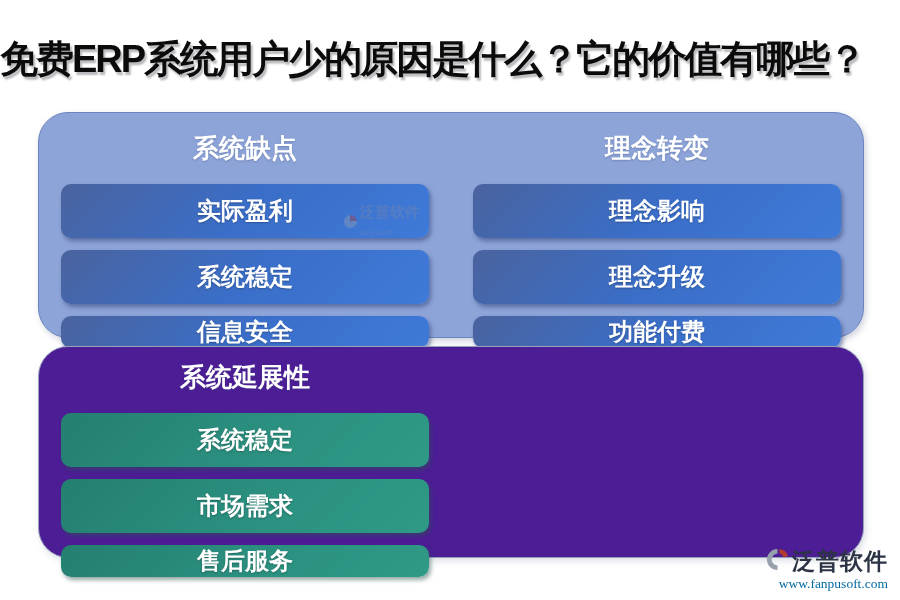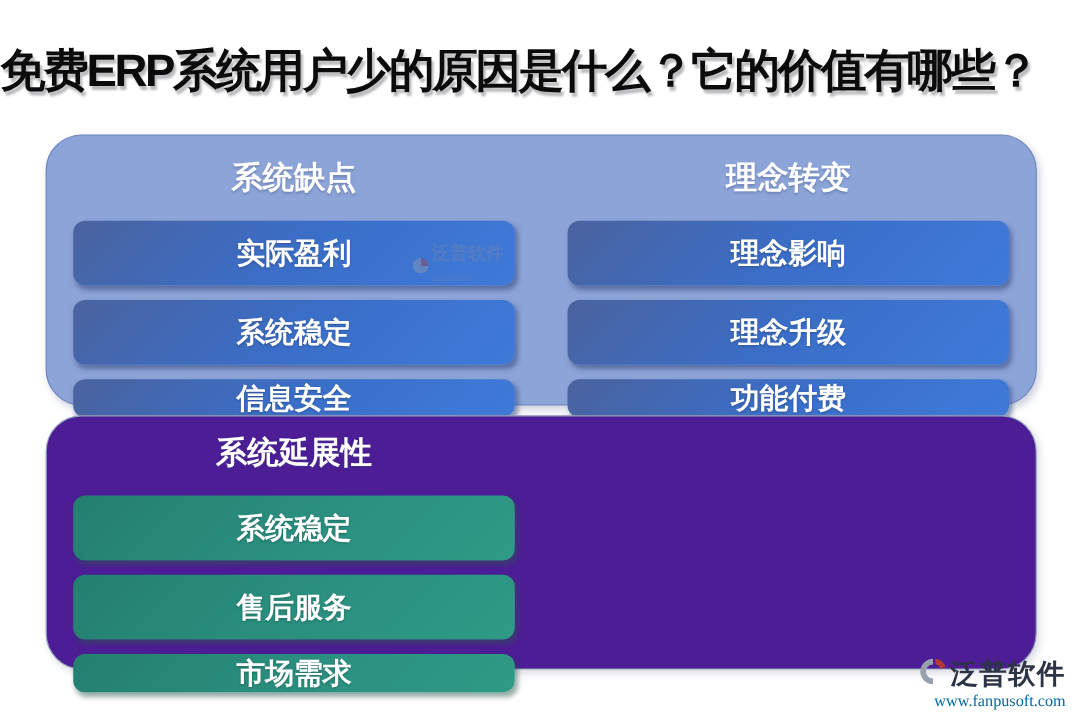--- a/index.html
+++ b/index.html
@@ -101,22 +101,22 @@
       <span class="wm-text">泛普软件</span><br>
       <span class="wm-sub">fanpusoft</span>
     </span>
   </div>
 
   <section class="panel panel-bottom">
     <div class="half">
       <div class="sec-header">系统延展性</div>
       <div class="btn-grid">
         <div class="chip chip-green">系统稳定</div>
+        <div class="chip chip-green">市场需求</div>
         <div class="chip chip-green">售后服务</div>
-        <div class="chip chip-green">市场需求</div>
       </div>
     </div>
   </section>
 
   <div class="logo">
     <div class="logo-row">
       <span class="logo-icon">
         <svg width="25" height="25" viewBox="0 0 26 26" aria-hidden="true">
           <path d="M13 2 C7 2 2 7 2 13 C2 19 7 24 13 24 L13 19 C9.7 19 7 16.3 7 13 C7 9.7 9.7 7 13 7 Z" fill="#97a0ad"></path>
           <path d="M15 2 a11 11 0 0 1 9 7 l-4.6 1.8 a6.5 6.5 0 0 0 -4.4 -4.3 Z" fill="#b23a2e"></path>

